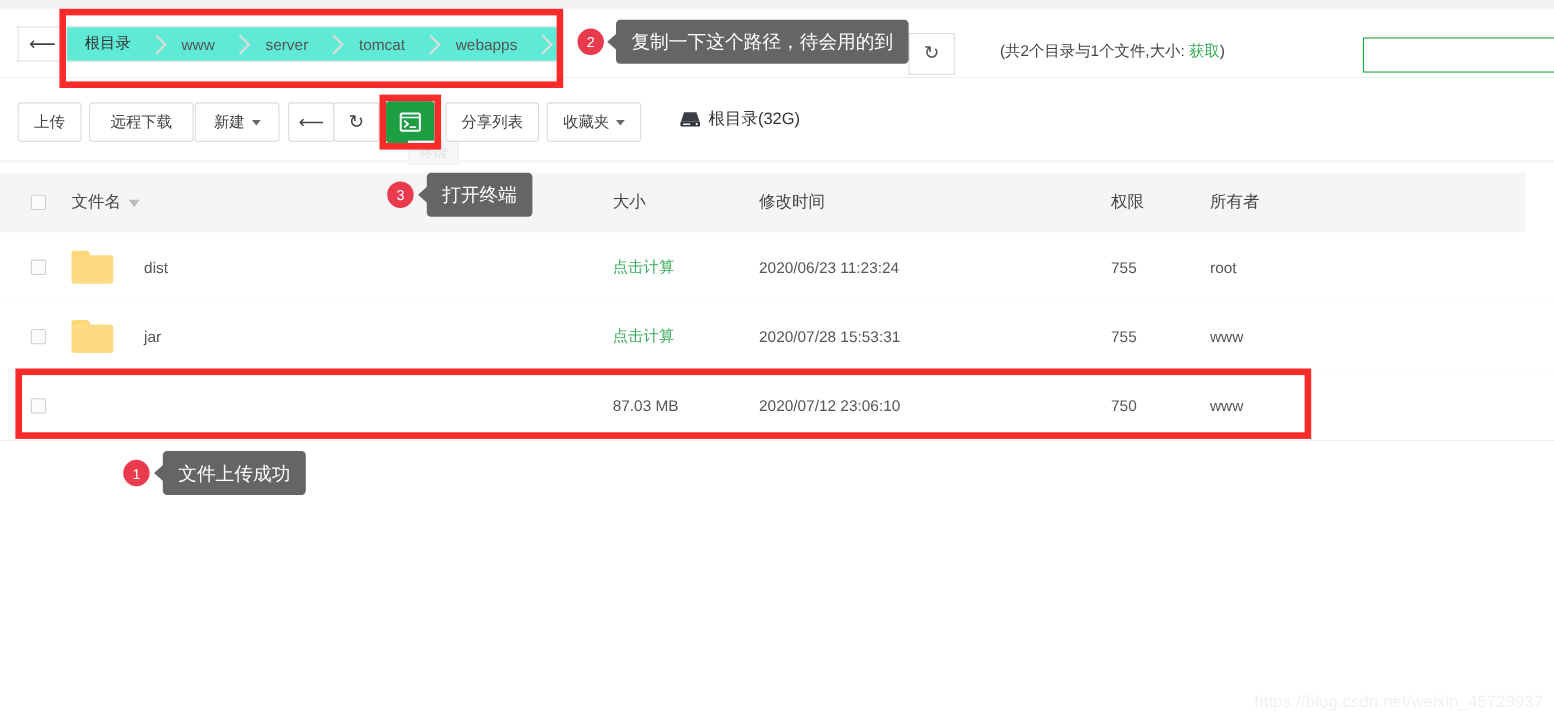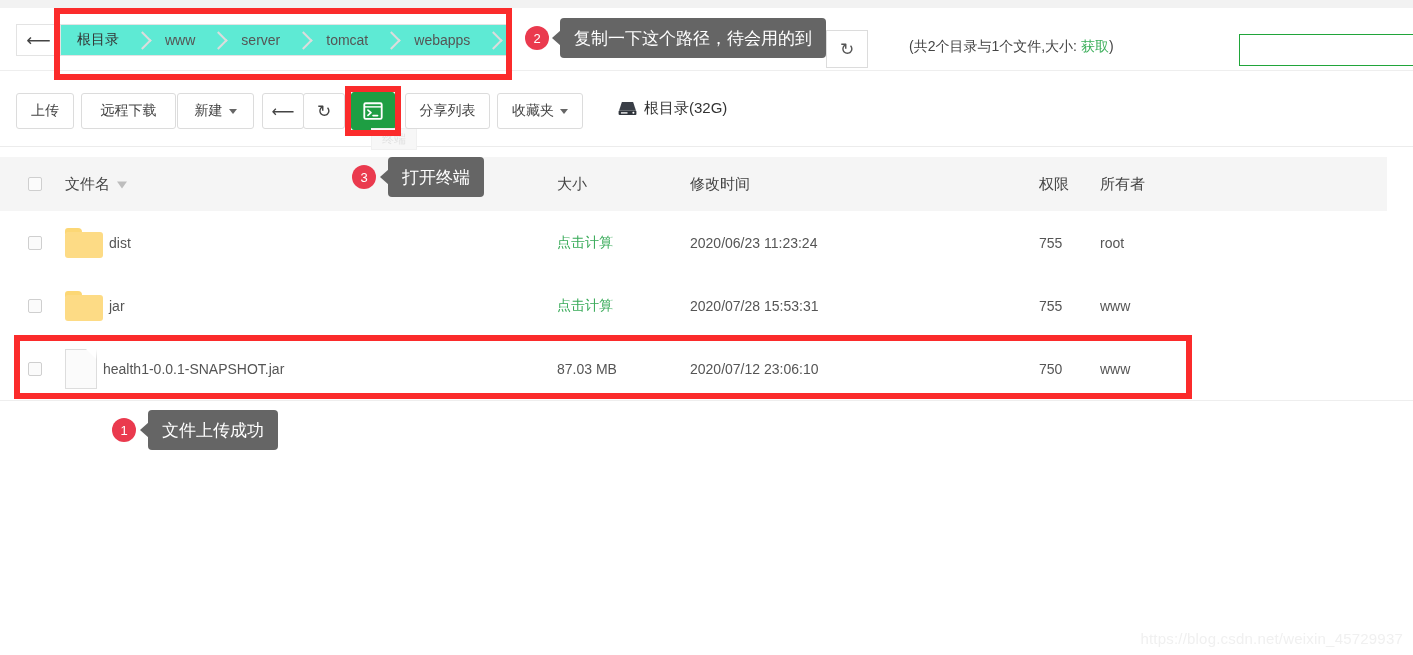--- a/index.html
+++ b/index.html
@@ -200,21 +200,21 @@
     top: 50%;
     transform: translateY(-50%);
     font-size: 14px;
     color: #555;
     white-space: nowrap;
   }
   .c-check { left: 28px; }
   .c-name  { left: 65px; }
   .c-size  { left: 557px; }
   .c-time  { left: 690px; }
-  .c-perm  { left: 1010px; margin-left: 29px; }
+  .c-perm  { left: 1010px; }
   .c-own   { left: 1100px; }
 
   .chk {
     width: 14px; height: 14px;
     border: 1px solid #cfcfcf;
     border-radius: 2px;
     background: #fbfbfb;
     box-sizing: border-box;
     display: block;
   }
@@ -225,21 +225,21 @@
     border-left: 5px solid transparent;
     border-right: 5px solid transparent;
     border-top: 7px solid #bdbdbd;
     vertical-align: middle;
   }
   .th-text { font-size: 15px; color: #444; }
 
   .namecell {
     display: flex;
     align-items: center;
-    gap: 6px;
+    gap: 28px;
   }
   .folder-ico {
     width: 38px; height: 30px;
     position: relative;
     flex: none;
   }
   .folder-ico::before {
     content: "";
     position: absolute;
     left: 0; top: 0;
@@ -460,24 +460,20 @@
   <div class="cell c-size calc-link">点击计算</div>
   <div class="cell c-time">2020/07/28 15:53:31</div>
   <div class="cell c-perm">755</div>
   <div class="cell c-own">www</div>
 </div>
 
 <div class="row" style="top:337px;">
   <div class="cell c-check">
       <span class="chk"></span>
     </div>
-  <div class="cell c-name namecell">
-    <span class="file-ico"></span>
-    <span class="fname">health1-0.0.1-SNAPSHOT.jar</span>
-  </div>
   <div class="cell c-size">87.03 MB</div>
   <div class="cell c-time">2020/07/12 23:06:10</div>
   <div class="cell c-perm">750</div>
   <div class="cell c-own">www</div>
 </div>
 
 <div class="redbox crumbbox"></div>
 <div class="redbox termbox"></div>
 <div class="redbox filebox"></div>
 

